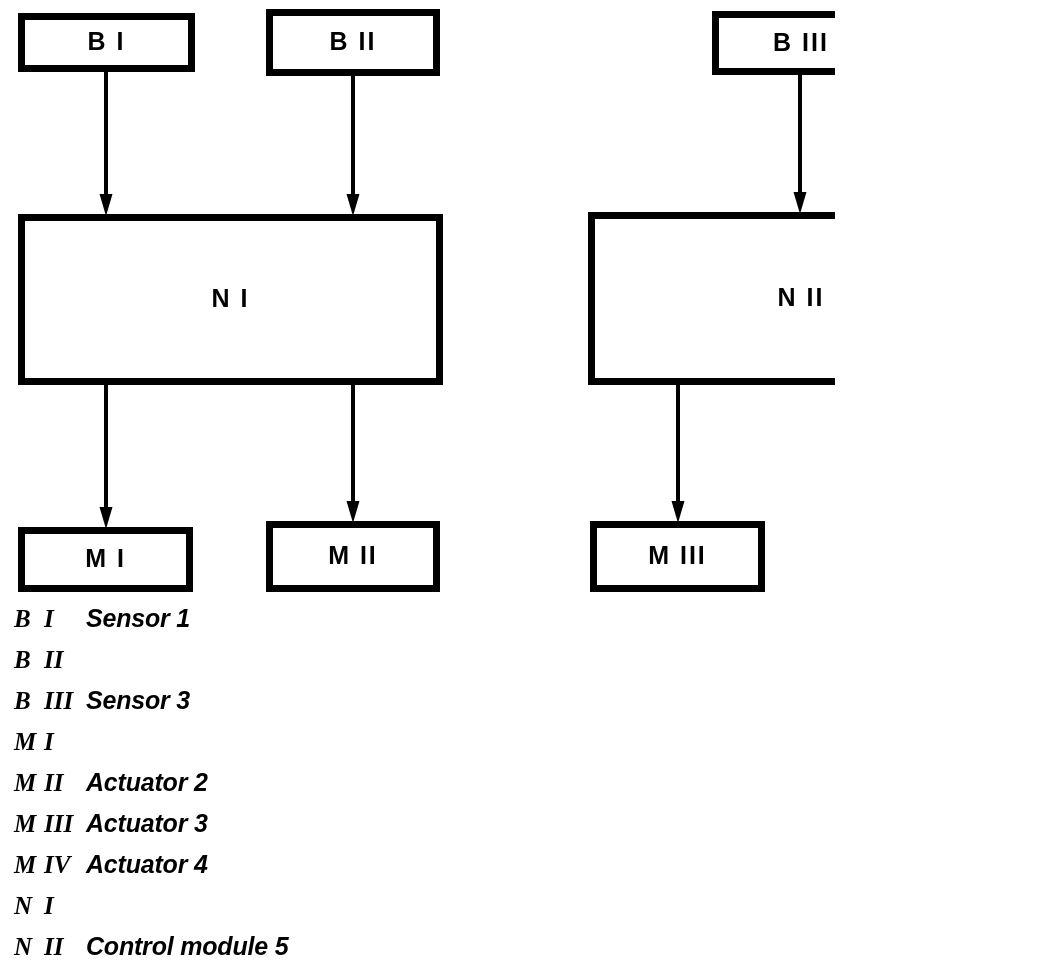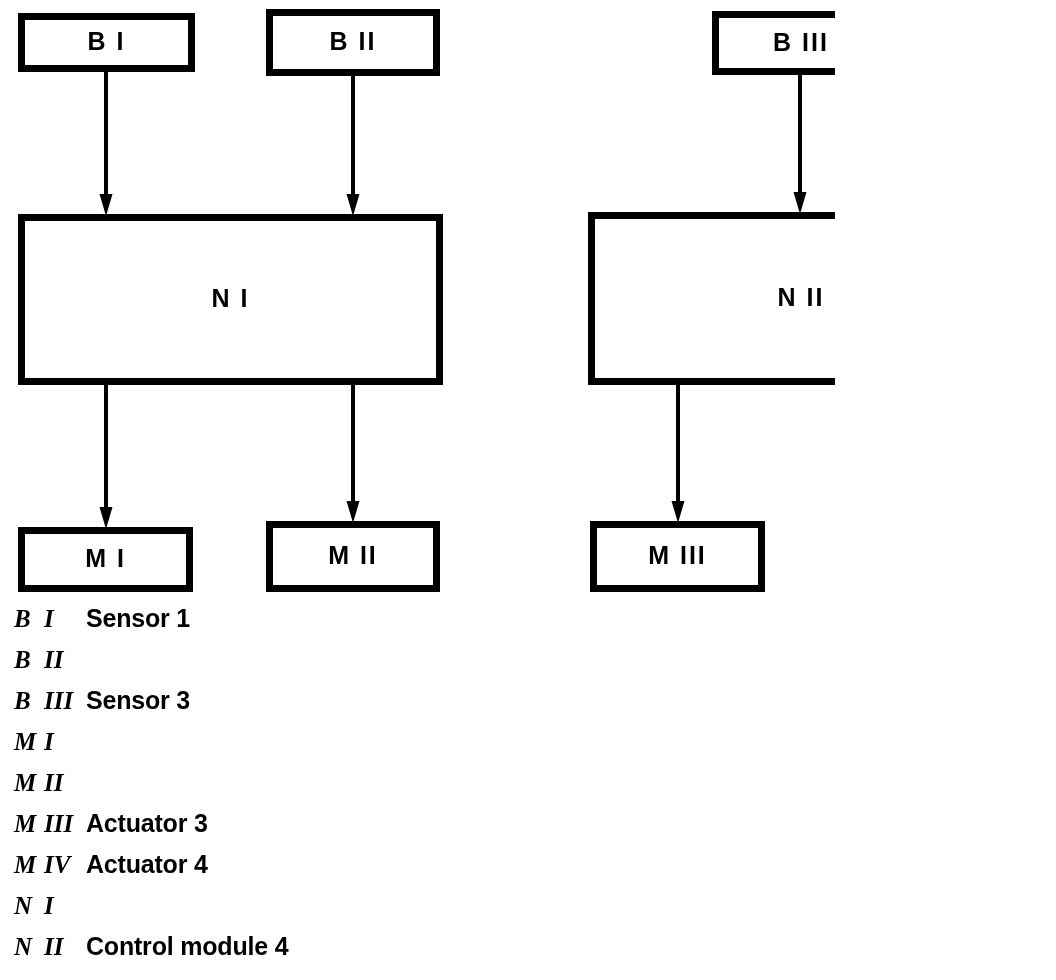--- a/index.html
+++ b/index.html
@@ -79,20 +79,21 @@
   .legend-code-roman {
     display: inline-block;
     width: 42px;
     text-align: left;
     font-family: "Liberation Serif", serif;
   }
   .legend-desc {
     display: inline-block;
     font-family: "Liberation Sans", sans-serif;
     font-weight: bold;
+    font-style: italic;
     font-size: 25px;
     color: #000000;
     letter-spacing: -0.2px;
   }
 </style>
 </head>
 <body>
 
 <div id="canvas">
 
@@ -173,31 +174,32 @@
       </div>
       <div class="legend-row">
         <span class="legend-code"><span class="legend-code-letter">B</span><span class="legend-code-roman">III</span></span>
         <span class="legend-desc">Sensor 3</span>
       </div>
       <div class="legend-row">
         <span class="legend-code"><span class="legend-code-letter">M</span><span class="legend-code-roman">I</span></span>
       </div>
       <div class="legend-row">
         <span class="legend-code"><span class="legend-code-letter">M</span><span class="legend-code-roman">II</span></span>
+        <span class="legend-desc">Actuator 2</span>
       </div>
       <div class="legend-row">
         <span class="legend-code"><span class="legend-code-letter">M</span><span class="legend-code-roman">III</span></span>
         <span class="legend-desc">Actuator 3</span>
       </div>
       <div class="legend-row">
         <span class="legend-code"><span class="legend-code-letter">M</span><span class="legend-code-roman">IV</span></span>
         <span class="legend-desc">Actuator 4</span>
       </div>
       <div class="legend-row">
         <span class="legend-code"><span class="legend-code-letter">N</span><span class="legend-code-roman">I</span></span>
       </div>
       <div class="legend-row">
         <span class="legend-code"><span class="legend-code-letter">N</span><span class="legend-code-roman">II</span></span>
-        <span class="legend-desc">Control module 4</span>
+        <span class="legend-desc">Control module 5</span>
       </div>
     </div>
 
 </div>
 
 </body></html>

